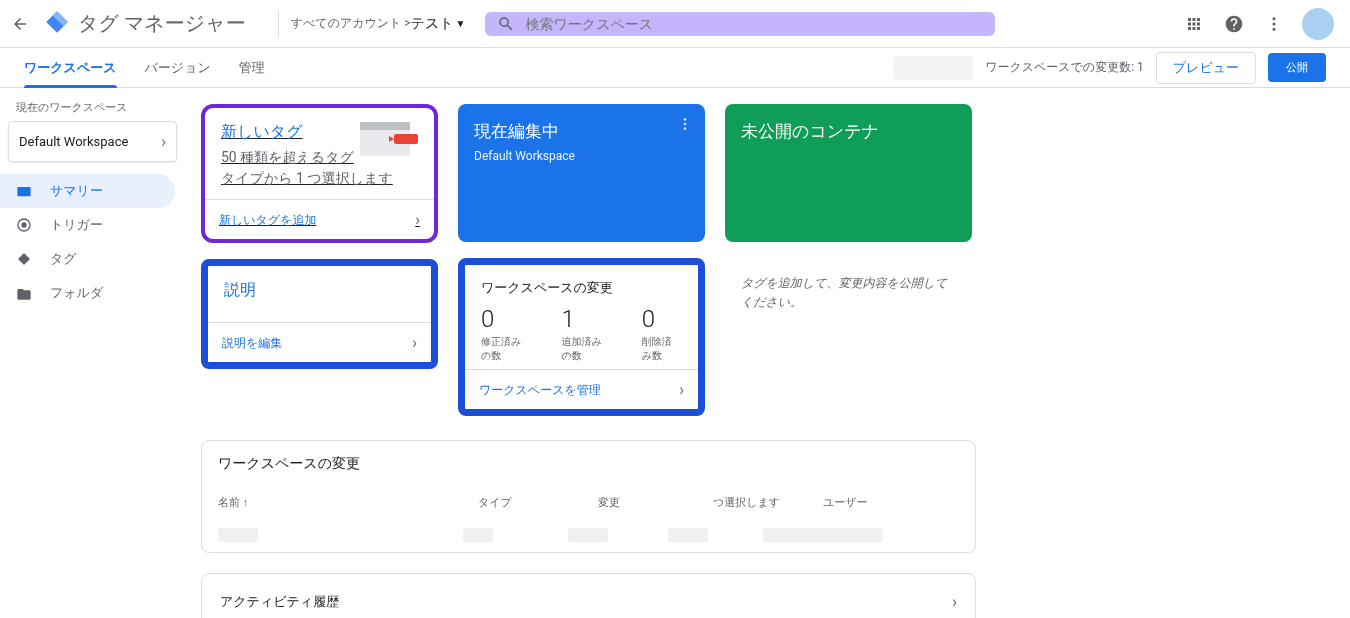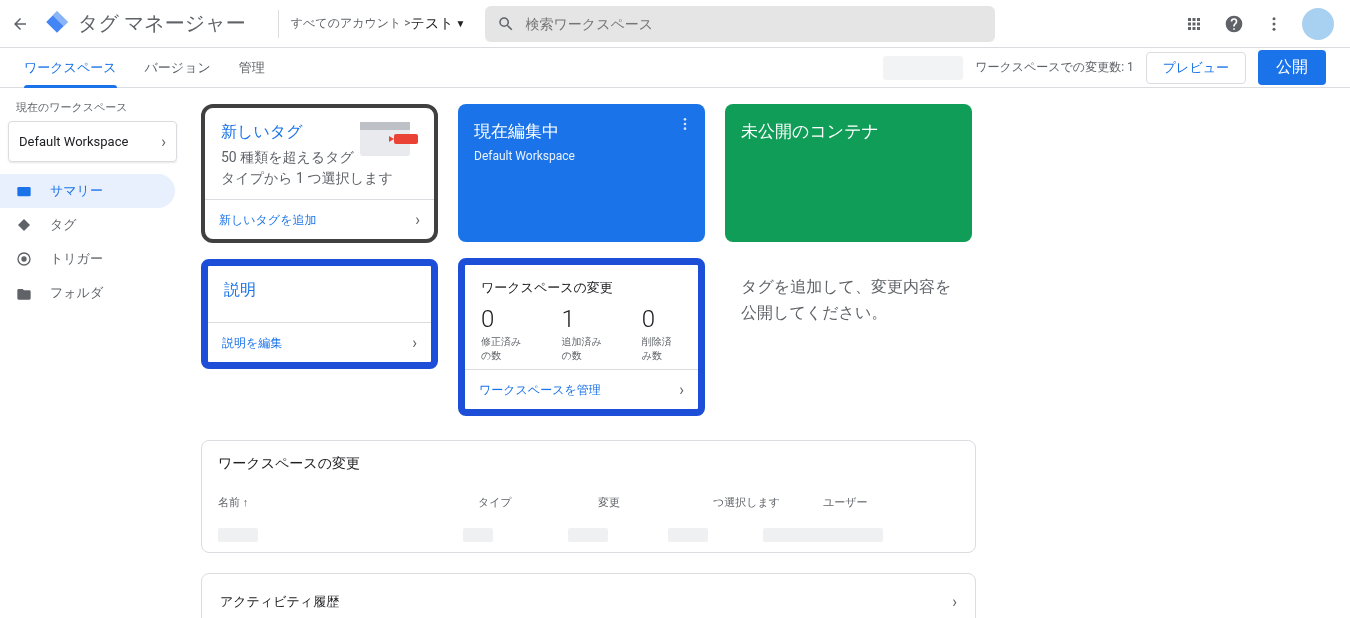--- a/index.html
+++ b/index.html
@@ -7,65 +7,65 @@
 
 
 .header { display: flex; align-items: center; height: 48px; padding: 0 16px 0 8px; border-bottom: 1px solid #dadce0; }
 .back-arrow { width: 24px; height: 24px; display: flex; align-items: center; justify-content: center; cursor: pointer; }
 .logo { margin: 0 8px 0 12px; }
 .app-title { font-size: 20px; color: #5f6368; margin-right: 20px; }
 .divider-v { width: 1px; height: 28px; background: #dadce0; margin: 0 12px; }
 .breadcrumb { display: flex; flex-direction: row; font-size: 12px; color: #5f6368; margin-right: 16px; text-align: right; }
 .breadcrumb .container-name { font-size: 14px; color: #202124; display: flex; align-items: center; }
 .breadcrumb .container-name .chev { margin-left: 2px; font-size: 10px; }
-.search-bar { flex: 0 0 510px; height: 36px; background: #e5e5e5; border-radius: 6px; display: flex; align-items: center; padding: 0 12px; margin-left: 4px; }
+.search-bar { flex: 0 0 510px; height: 24px; background: #c4b5fd; border-radius: 6px; display: flex; align-items: center; padding: 0 12px; margin-left: 4px; }
 .search-bar input { border: none; background: transparent; outline: none; font-size: 14px; color: #5f6368; margin-left: 10px; flex: 1; }
 .header-right { margin-left: auto; display: flex; align-items: center; gap: 16px; }
 .icon-btn { width: 24px; height: 24px; display: flex; align-items: center; justify-content: center; color: #5f6368; cursor: pointer; }
 .avatar { width: 32px; height: 32px; border-radius: 50%; background: #a8d0f0; }
 
 
 .nav-tabs { display: flex; align-items: center; height: 40px; padding: 0 24px; border-bottom: 1px solid #dadce0; font-size: 13px; }
 .nav-tab { margin-right: 28px; color: #5f6368; height: 100%; display: flex; align-items: center; cursor: pointer; position: relative; }
-.nav-tab.active { color: #1a73e8; }
+.nav-tab.active { color: #1a73e8; font-weight: bold; }
 .nav-tab.active::after { content: ""; position: absolute; bottom: -1px; left: 0; right: 0; height: 3px; background: #1a73e8; border-radius: 3px 3px 0 0; }
 .nav-right { margin-left: auto; display: flex; align-items: center; gap: 12px; font-size: 12px; color: #5f6368; padding-left: 16px; }
 .gtm-blank { width: 80px; height: 24px; background: #f1f3f4; border-radius: 3px; }
 .btn-preview { border: 1px solid #dadce0; background: #fff; color: #1a73e8; padding: 6px 16px; border-radius: 4px; cursor: pointer; font-size: 13px; }
-.btn-publish { border: none; background: #1a73e8; color: #fff; padding: 7px 18px; border-radius: 4px; cursor: pointer; font-size: 16px; }
+.btn-publish { border: none; background: #1a73e8; color: #fff; padding: 7px 18px; border-radius: 4px; cursor: pointer; font-size: 11px; }
 
 
 .main { display: flex; }
 .sidebar { width: 185px; padding: 12px 0; }
 .ws-label { font-size: 11px; color: #5f6368; padding: 0 16px 6px; }
 .ws-selector { margin: 0 8px 12px; border: 1px solid #dadce0; border-radius: 4px; box-shadow: 0 1px 2px rgba(0,0,0,0.1); padding: 10px 10px; display: flex; align-items: center; justify-content: space-between; font-size: 13px; cursor: pointer; }
 .side-item { display: flex; align-items: center; padding: 8px 16px; font-size: 13px; color: #5f6368; cursor: pointer; border-radius: 0 20px 20px 0; margin-right: 10px; }
 .side-item .icon { width: 20px; margin-right: 14px; display: flex; align-items: center; }
 .side-item.active { background: #e8f0fe; color: #1a73e8; }
 
 
 .content { flex: 1; padding: 16px 16px 40px 16px; background: #fff; }
 .cards-row { display: flex; gap: 20px; margin-bottom: 24px; }
 .card-col { display: flex; flex-direction: column; gap: 16px; flex: 0 0 237px; }
 .card-col-wide { flex: 0 0 247px; }
 .card { background: #fff; border: 7px solid #1d4ed8; border-radius: 8px; overflow: hidden; }
-.highlighted { border: 4px solid #404040; border-radius: 12px; }
+.highlighted { border: 4px solid #6d28d9; border-radius: 12px; text-decoration: underline; }
 .card-header { padding: 14px 16px 10px; }
 .card-title { font-size: 16px; color: #1a73e8; font-weight: 400; margin-bottom: 4px; }
 .card-desc { font-size: 14px; color: #5f6368; line-height: 1.5; }
 .card-action { border-top: 1px solid #dadce0; padding: 10px 14px; display: flex; align-items: flex-end; justify-content: space-between; color: #1a73e8; font-size: 12px; cursor: pointer; }
 .tag-icon-wrap { float: right; margin-top: -4px; }
 
 .card-blue { background: #1a73e8; color: #fff; border-radius: 8px; height: 138px; padding: 16px; position: relative; }
 .card-blue .title { font-size: 17px; margin-bottom: 6px; }
 .card-blue .sub { font-size: 12px; opacity: 0.9; }
 .card-blue .menu { position: absolute; top: 12px; right: 12px; cursor: pointer; opacity: 0.8; }
 .card-green { background: #0f9d58; color: #fff; border-radius: 8px; height: 138px; padding: 16px; }
 .card-green .title { font-size: 17px; }
-.card-green-msg { padding: 16px; font-size: 16px; color: #5f6368; line-height: 1.6; }
+.card-green-msg { padding: 16px; font-size: 12px; color: #5f6368; line-height: 1.6; font-style: italic; }
 
 .card-stats { padding: 14px 16px 6px; }
 .stats-title { font-size: 13px; color: #202124; margin-bottom: 8px; }
 .stats-row { display: flex; gap: 32px; }
 .stat { display: flex; flex-direction: column; }
 .stat-num { font-size: 24px; color: #202124; font-weight: 300; }
 .stat-label { font-size: 10px; color: #5f6368; margin-top: 2px; }
 
 .panel { border: 1px solid #dadce0; border-radius: 8px; margin-bottom: 20px; background: #fff; }
 .panel-title { padding: 14px 16px; font-size: 14px; }
@@ -155,34 +155,34 @@
     <div class="side-item active">
       <span class="icon">
           <svg width="16" height="14" viewBox="0 0 24 20" fill="#1a73e8">
             <rect x="2" y="4" width="20" height="14" rx="2"></rect>
           </svg>
         </span>
       <span>サマリー</span>
     </div>
     <div class="side-item">
       <span class="icon">
-          <svg width="16" height="16" viewBox="0 0 24 24" fill="#5f6368">
-            <path d="M21 12l-9 9-9-9 9-9z"></path>
-          </svg>
-        </span>
-      <span>タグ</span>
-    </div>
-    <div class="side-item">
-      <span class="icon">
           <svg width="16" height="16" viewBox="0 0 24 24" fill="none" stroke="#5f6368" stroke-width="2">
             <circle cx="12" cy="12" r="9"></circle>
             <circle cx="12" cy="12" r="3" fill="#5f6368"></circle>
           </svg>
         </span>
       <span>トリガー</span>
+    </div>
+    <div class="side-item">
+      <span class="icon">
+          <svg width="16" height="16" viewBox="0 0 24 24" fill="#5f6368">
+            <path d="M21 12l-9 9-9-9 9-9z"></path>
+          </svg>
+        </span>
+      <span>タグ</span>
     </div>
     <div class="side-item">
       <span class="icon">
           <svg width="16" height="14" viewBox="0 0 24 20" fill="#5f6368">
             <path d="M10 4H4a2 2 0 00-2 2v12a2 2 0 002 2h16a2 2 0 002-2V8a2 2 0 00-2-2h-8l-2-2z"></path>
           </svg>
         </span>
       <span>フォルダ</span>
     </div>
   </div>

